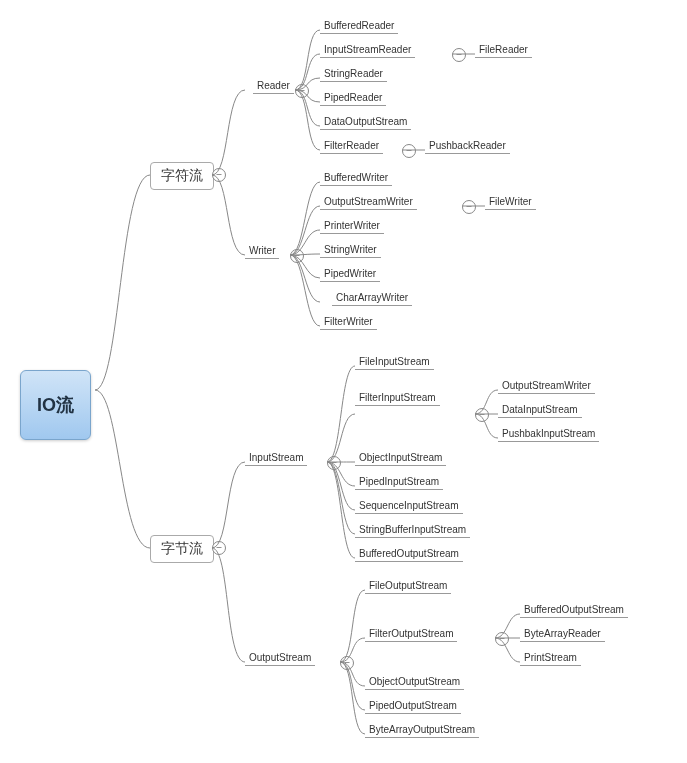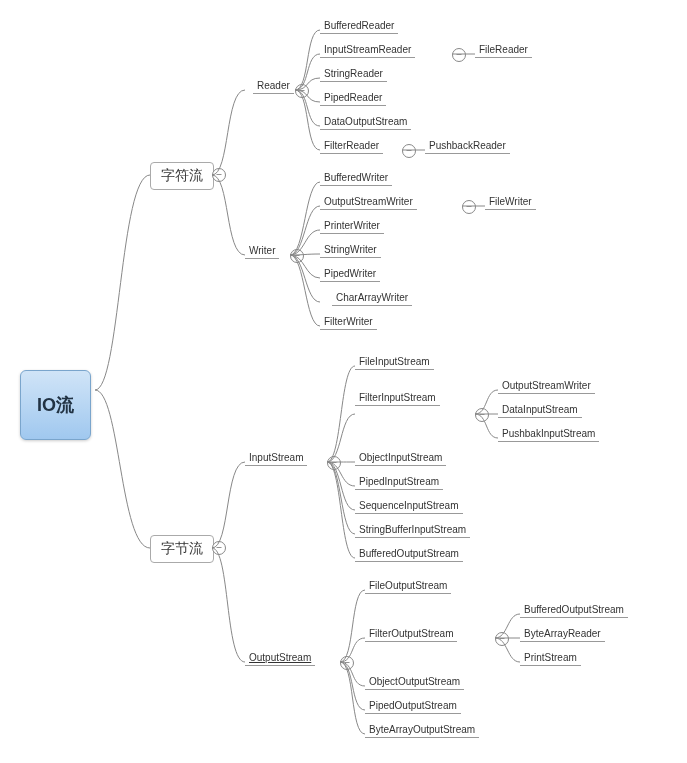--- a/index.html
+++ b/index.html
@@ -82,21 +82,21 @@
 <div class="leaf-node" style="left:320px; top:172px;">BufferedWriter</div>
 <div class="leaf-node" style="left:320px; top:196px;">OutputStreamWriter</div>
 <div class="leaf-node" style="left:485px; top:196px;">FileWriter</div>
 <div class="leaf-node" style="left:320px; top:220px;">PrinterWriter</div>
 <div class="leaf-node" style="left:320px; top:244px;">StringWriter</div>
 <div class="leaf-node" style="left:320px; top:268px;">PipedWriter</div>
 <div class="leaf-node" style="left:332px; top:292px;">CharArrayWriter</div>
 <div class="leaf-node" style="left:320px; top:316px;">FilterWriter</div>
 
 <div class="leaf-node" style="left:245px; top:452px;">InputStream</div>
-<div class="leaf-node" style="left:245px; top:652px;text-decoration:underline;">OutputStream</div>
+<div class="leaf-node" style="left:245px; top:652px;">OutputStream</div>
 
 <div class="leaf-node" style="left:355px; top:356px;">FileInputStream</div>
 <div class="leaf-node" style="left:355px; top:380px;margin-top:12px;">FilterInputStream</div>
 <div class="leaf-node" style="left:498px; top:380px;">OutputStreamWriter</div>
 <div class="leaf-node" style="left:498px; top:404px;">DataInputStream</div>
 <div class="leaf-node" style="left:498px; top:428px;">PushbakInputStream</div>
 <div class="leaf-node" style="left:355px; top:452px;">ObjectInputStream</div>
 <div class="leaf-node" style="left:355px; top:476px;">PipedInputStream</div>
 <div class="leaf-node" style="left:355px; top:500px;">SequenceInputStream</div>
 <div class="leaf-node" style="left:355px; top:524px;">StringBufferInputStream</div>

